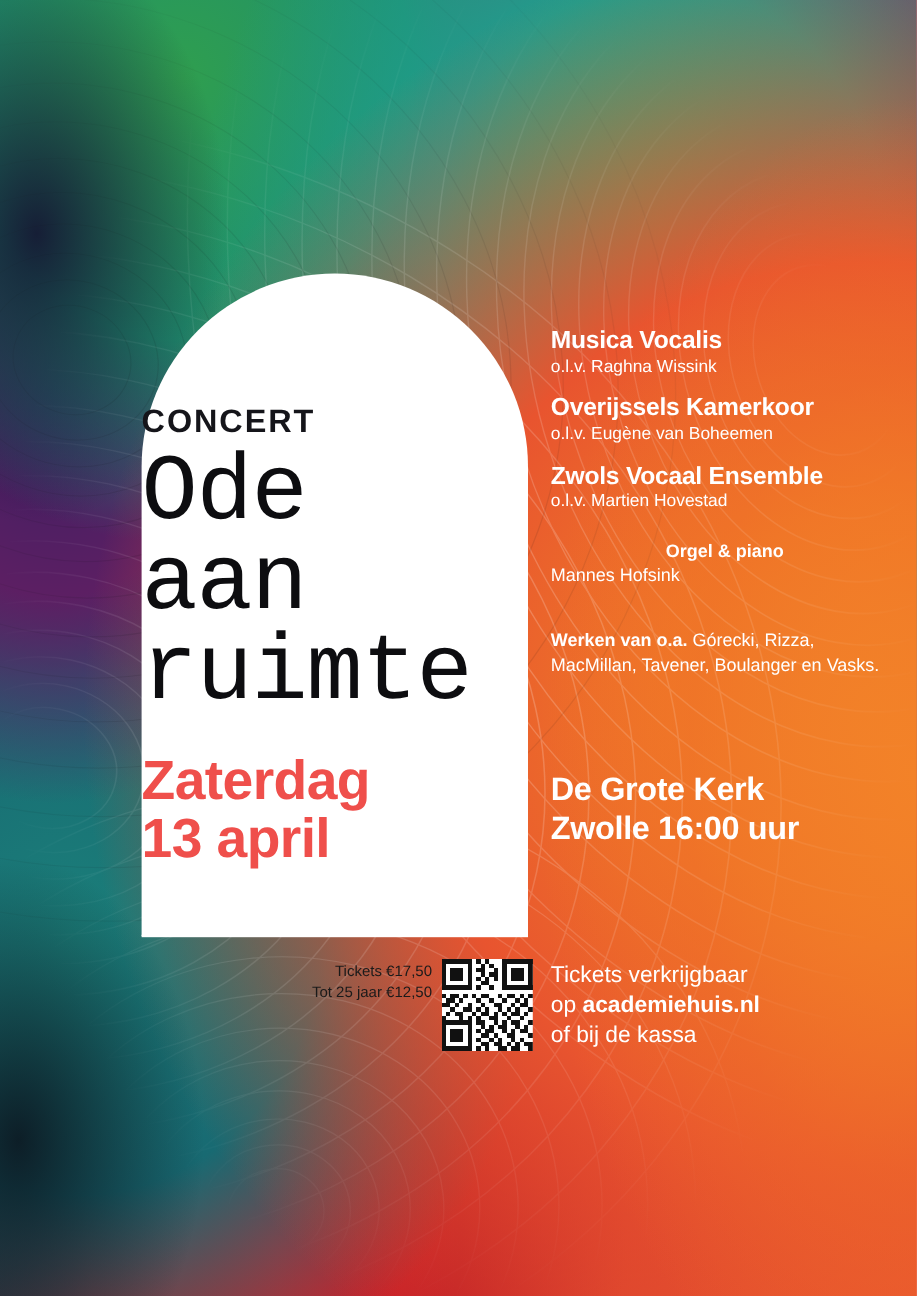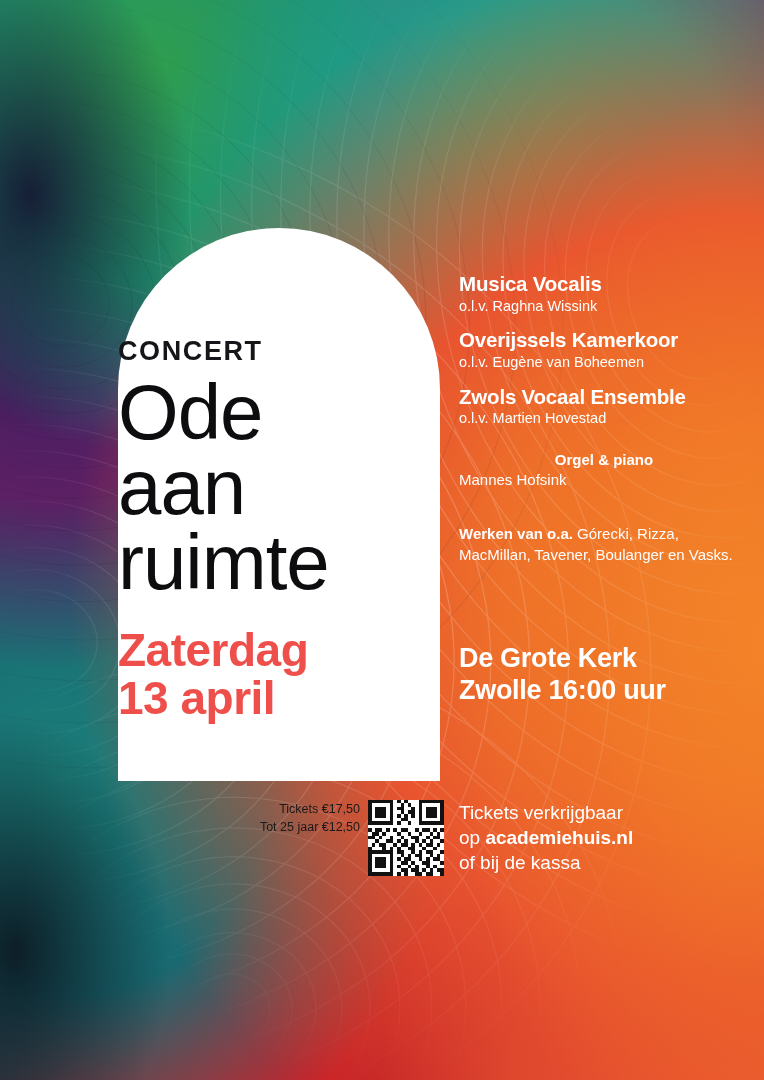--- a/index.html
+++ b/index.html
@@ -74,21 +74,21 @@
   #concert-label {
     margin-top:108px;
     font-size:27px;
     font-weight:bold;
     letter-spacing:1.6px;
     color:#15151a;
     font-family:"Liberation Sans", sans-serif;
   }
   #title-block {
     margin-top:8px;
-    font-family:Liberation Sans, sans-serif;
+    font-family:Liberation Mono, monospace;
     font-size:78px;
     line-height:0.96;
     color:#0d0d10;
     font-weight:normal;
     letter-spacing:-1px;
   }
   #title-block .tl { display:block; }
   #date-block {
     margin-top:26px;
     font-size:46px;

